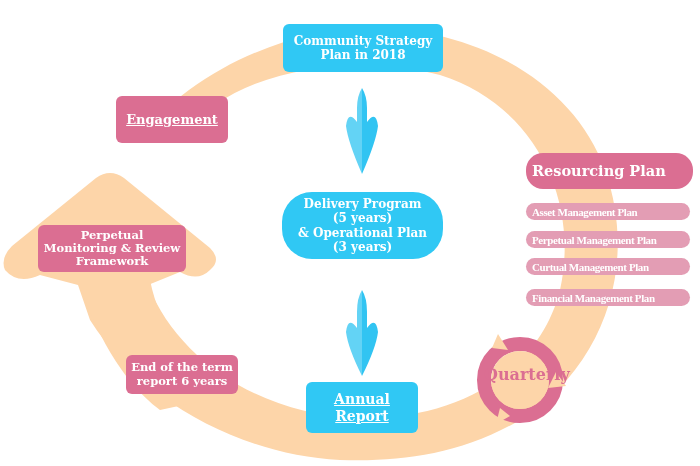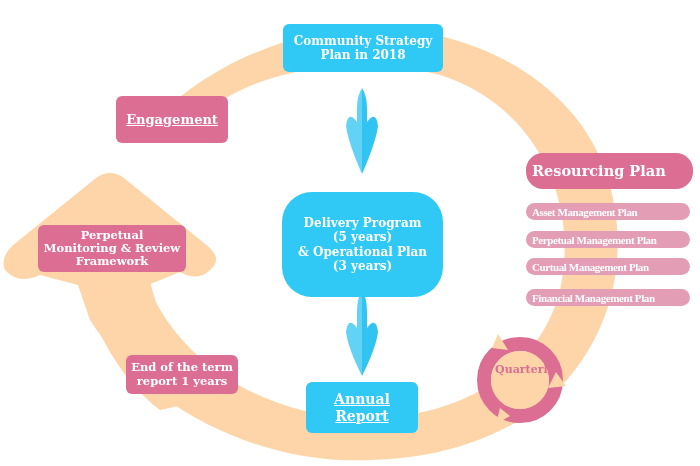--- a/index.html
+++ b/index.html
@@ -8,22 +8,22 @@
     svg.bg { position: absolute; left: 0; top: 0; }
     .box { position: absolute; box-sizing: border-box; display: flex; align-items: center;
       justify-content: center; text-align: center; color: #fff; font-weight: bold;
       border-radius: 6px; line-height: 1.2; }
     .blue { background: #30c8f4; }
     .pink { background: #db6e92; }
     .sub { position: absolute; left: 526px; width: 164px; height: 17px; background: #e39db4;
       border-radius: 9px; color: #fff; font-family: "Liberation Serif", serif; font-size: 11px;
       font-weight: bold; display: flex; align-items: center; padding-left: 6px; box-sizing: border-box;
       letter-spacing: -0.4px; white-space: nowrap; }
-    .qtext { position: absolute; color: #db6e92; font-weight: bold; font-size: 11px;
-      text-align: right; width: 70px; left: 484px; line-height: 1.9; }
+    .qtext { position: absolute; color: #db6e92; font-weight: bold; font-size: 16px;
+      text-align: left; width: 70px; left: 484px; line-height: 1.9; }
   </style>
 </head>
 <body>
 
 <svg class="bg" width="700" height="466" viewBox="0 0 700 466">
 
   <path d="M 100 270 A 250 190 0 1 1 176 370" fill="none" stroke="#fdd5a9" stroke-width="0"></path>
   <path fill="#fdd5a9" d="M 136 142
            C 190 70, 290 28, 370 28
            C 480 28, 575 85, 605 170
@@ -58,31 +58,31 @@
     <path d="M -10 36 L -24 44 L -20 28 Z" fill="#fdd5a9"></path>
     <circle r="29" fill="#fdd5a9"></circle>
   </g>
 </svg>
 
 <div class="box blue" style="left:283px;top:24px;width:160px;height:48px;font-size:12px;white-space:pre-line;">Community Strategy
 Plan in 2018</div>
 
 <div class="box pink" style="left:116px;top:96px;width:112px;height:47px;font-size:13px;text-decoration:underline;">Engagement</div>
 
-<div class="box blue" style="left:282px;top:192px;width:161px;height:105px;font-size:12px;white-space:pre-line;border-radius:30px;">Delivery Program
+<div class="box blue" style="left:282px;top:192px;width:161px;height:67px;font-size:12px;white-space:pre-line;border-radius:30px;">Delivery Program
 (5 years)
 &amp; Operational Plan
 (3 years)</div>
 
 <div class="box pink" style="left:38px;top:225px;width:148px;height:47px;font-size:11.5px;white-space:pre-line;line-height:1.15;">Perpetual
 Monitoring &amp; Review
 Framework</div>
 
 <div class="box pink" style="left:126px;top:355px;width:112px;height:39px;font-size:11.5px;white-space:pre-line;line-height:1.15;">End of the term
-report 1 years</div>
+report 6 years</div>
 
 <div class="box blue" style="left:306px;top:382px;width:112px;height:51px;font-size:14px;white-space:pre-line;text-decoration:underline;">Annual
 Report</div>
 
 <div class="box pink" style="left:526px;top:153px;width:167px;height:36px;font-size:14.5px;justify-content:flex-start;padding-left:6px;border-radius:17px;">Resourcing Plan</div>
 
 <div class="sub" style="top:203px;">Asset Management Plan</div>
 <div class="sub" style="top:231px;">Perpetual Management Plan</div>
 <div class="sub" style="top:258px;">Curtual Management Plan</div>
 <div class="sub" style="top:289px;">Financial Management Plan</div>

